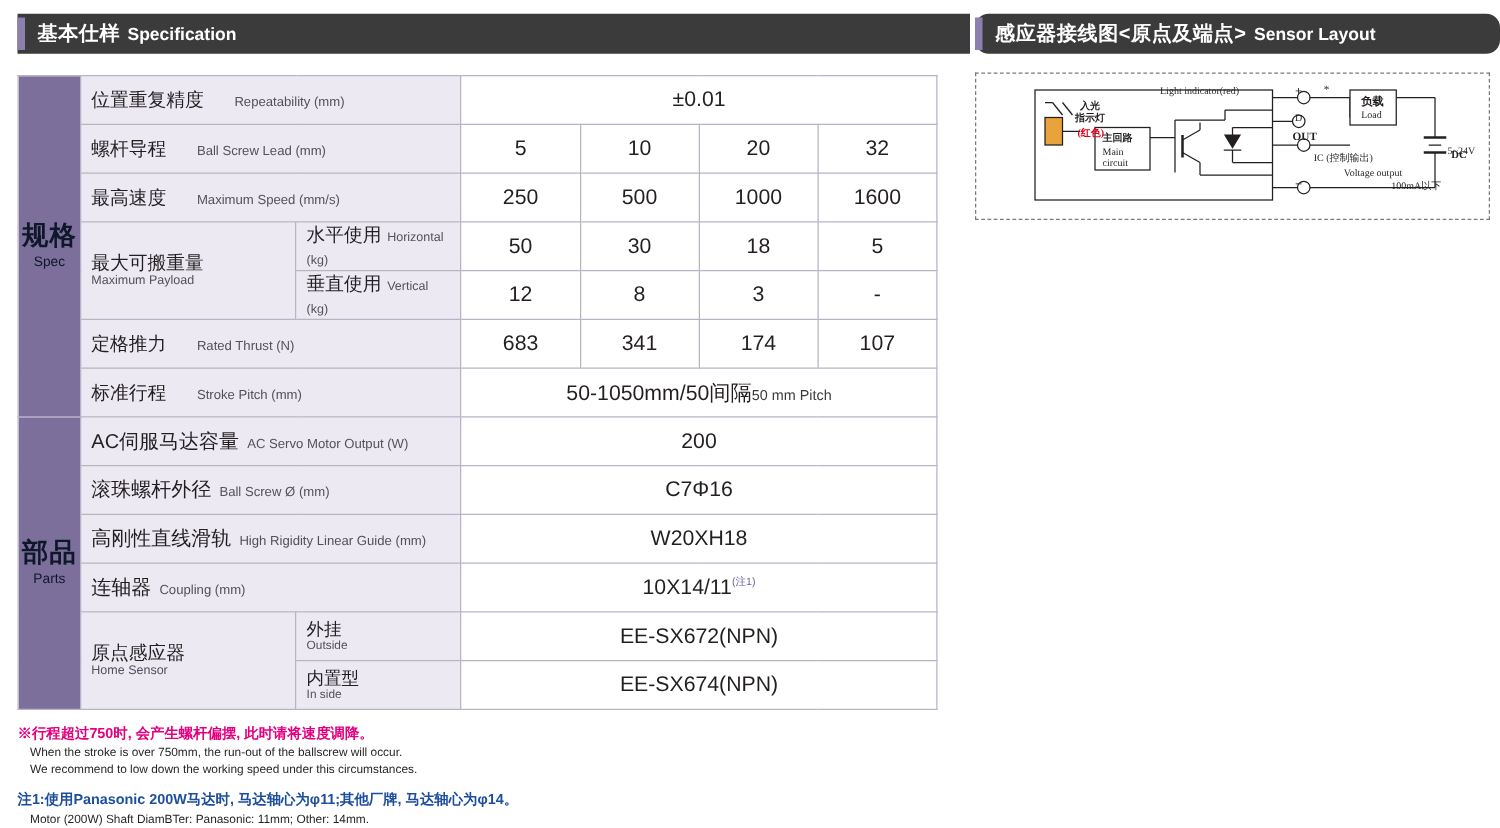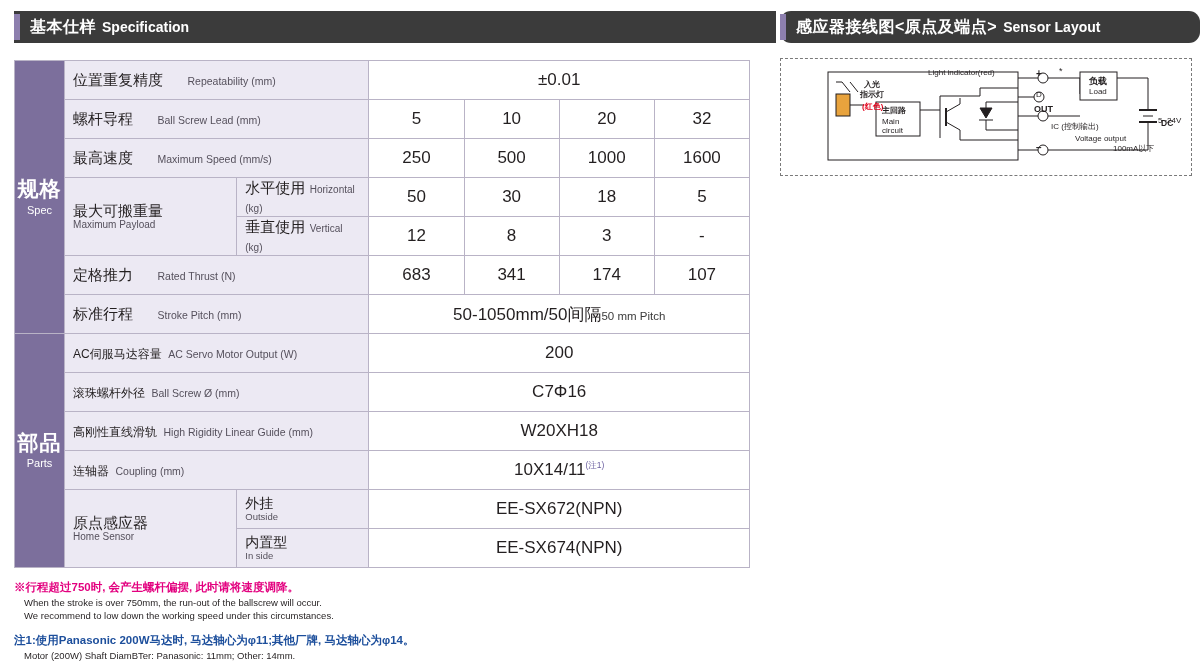--- a/index.html
+++ b/index.html
@@ -53,21 +53,21 @@
     table-layout:fixed;
   }
   table.spec td {
     border:1px solid #b9b3c6;
     padding:0 8px;
     height:39px;
     vertical-align:middle;
   }
   .sidecell {
     background:#7c6f9c;
-    color:#ffffff;
+    color:#0f172a;
     text-align:center;
     width:50px;
     padding:0 2px !important;
   }
   .sidecell .cn {
     font-size:21px;
     font-weight:bold;
     line-height:1.08;
     letter-spacing:1px;
     display:block;
@@ -117,21 +117,21 @@
     color:#3b3b3b;
   }
   .sup {
     font-size:8.5px;
     color:#6b5fa0;
     vertical-align:super;
   }
   .lbl2 {
     background:#ece9f3;
   }
-  .lbl2 .cn { font-size:12px; }
+  .lbl2 .cn { font-size:16px; }
   .lbl2 .en { font-size:10.5px; color:#55505c; margin-left:2px; }
   .twoline .cn { display:block; font-size:15px; line-height:1.1; }
   .twoline .en { display:block; font-size:10px; color:#55505c; margin-left:0; }
 
   
   .notes {
     position:absolute;
     left:14px; top:580px;
     width:760px;
   }
@@ -169,20 +169,21 @@
     border:1px dashed #7a7a7a;
     background:#ffffff;
   }
   .sensor-wrap svg { position:absolute; left:0; top:0; }
   .sensor-wrap .lab {
     position:absolute;
     font-size:8px;
     color:#231f20;
     line-height:1.2;
     white-space:nowrap;
+    font-family:Liberation Serif, serif;
   }
   .sensor-wrap .lab.red { color:#e2001a; }
   .sensor-wrap .lab.b { font-weight:bold; }
 </style>
 </head>
 <body>
 
 <div class="hdr" id="hdr-spec">
   <div class="accent"></div>
   <span class="t-cn">基本仕样</span>

